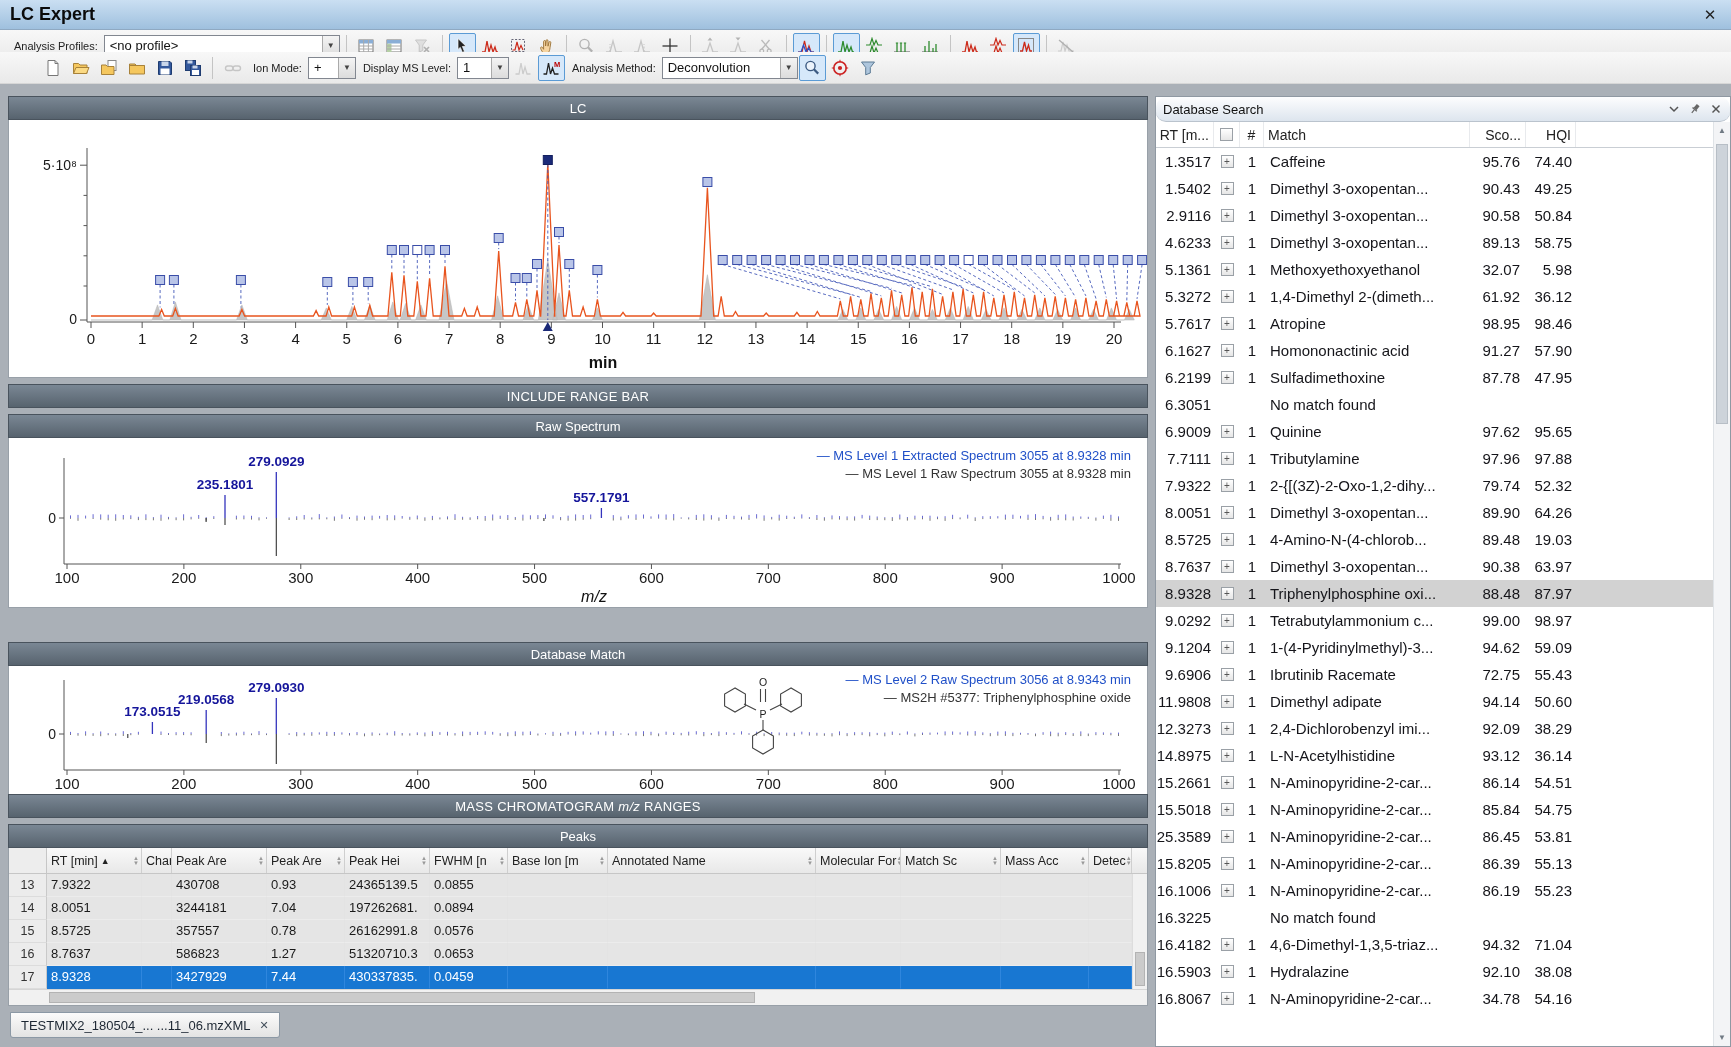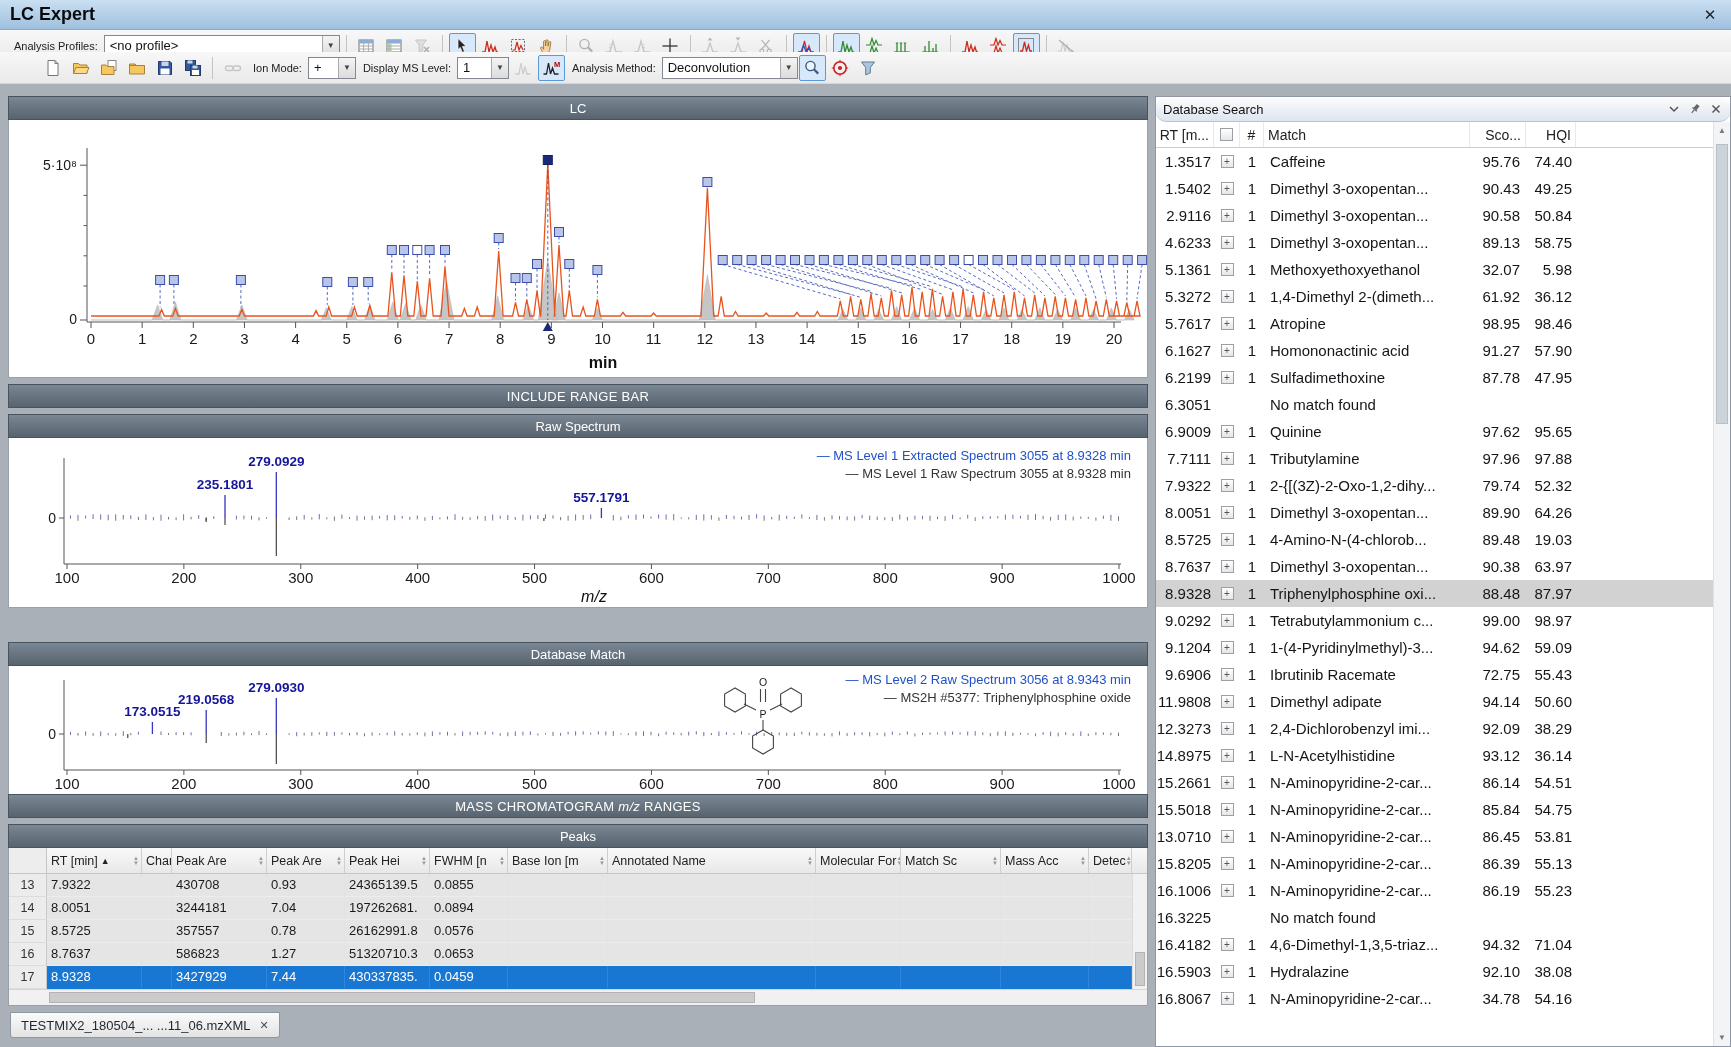--- a/index.html
+++ b/index.html
@@ -1636,21 +1636,21 @@
         <div class="dbc dbc-rt">15.5018</div>
         <div class="dbc dbc-exp">
           <span class="expand-box">+</span>
         </div>
         <div class="dbc dbc-num">1</div>
         <div class="dbc dbc-match">N-Aminopyridine-2-car...</div>
         <div class="dbc dbc-score">85.84</div>
         <div class="dbc dbc-hqi">54.75</div>
       </div>
       <div class="db-row">
-        <div class="dbc dbc-rt">13.0710</div>
+        <div class="dbc dbc-rt">25.3589</div>
         <div class="dbc dbc-exp">
           <span class="expand-box">+</span>
         </div>
         <div class="dbc dbc-num">1</div>
         <div class="dbc dbc-match">N-Aminopyridine-2-car...</div>
         <div class="dbc dbc-score">86.45</div>
         <div class="dbc dbc-hqi">53.81</div>
       </div>
       <div class="db-row">
         <div class="dbc dbc-rt">15.8205</div>

